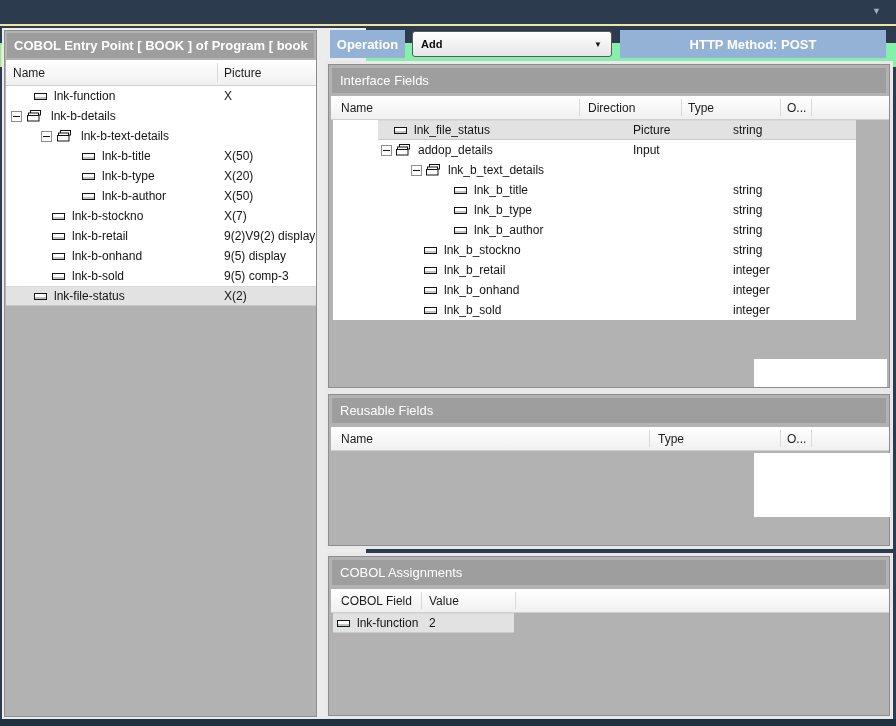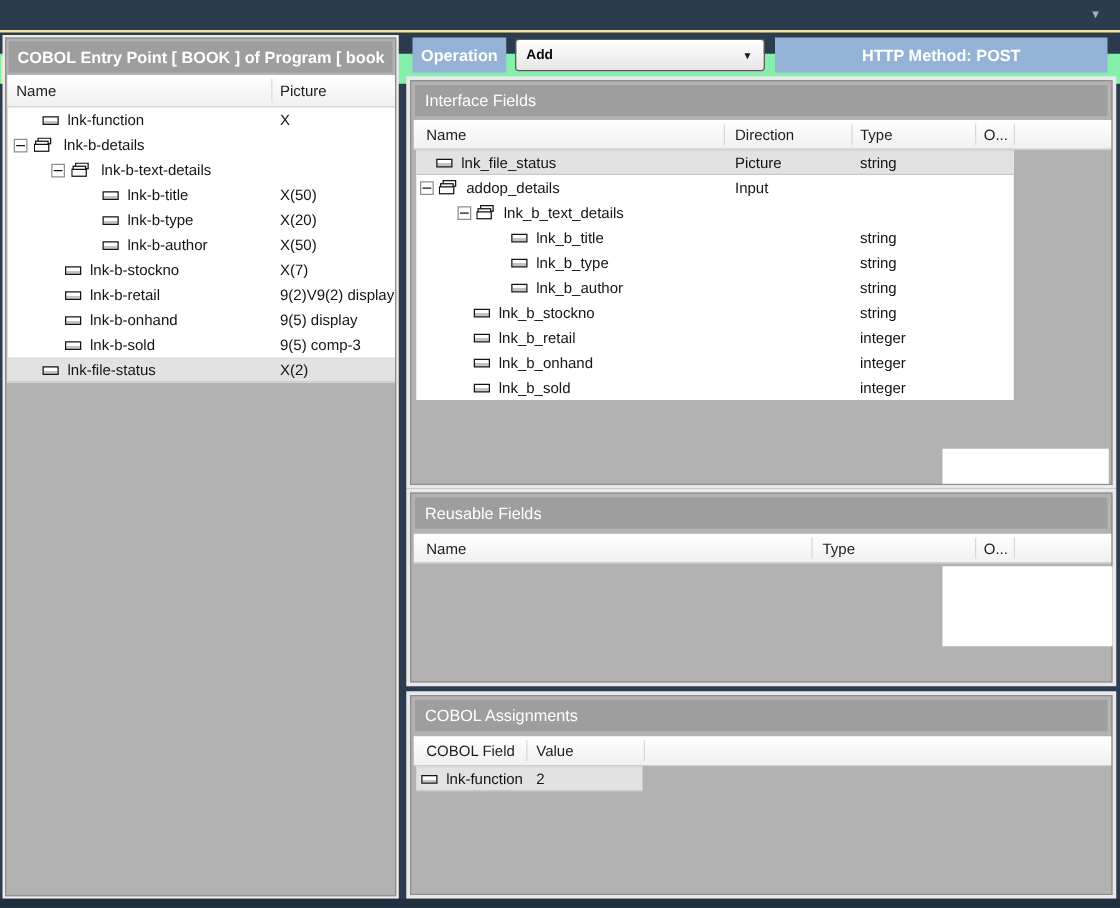--- a/index.html
+++ b/index.html
@@ -18,21 +18,21 @@
     background:#efe5a2;display:flex;align-items:center;gap:7px;
     padding:0 6px 0 8px;box-sizing:border-box;
   }
   .tab-title{font-size:12px;color:#1a1a1a;white-space:nowrap;}
   .tab .pin{display:inline-flex;align-items:center;}
   .tab .close{font-size:11px;font-weight:bold;color:#2b2b2b;line-height:1;}
   .tab-underline{position:absolute;left:0;top:24px;width:896px;height:2px;background:#efe5a2;}
   .doclist{position:absolute;left:872px;top:6px;font-size:9px;color:#a7b0ba;}
 
   
-  .left-frame{position:absolute;left:2px;top:28px;width:317px;height:691px;background:#ececec;}
+  .left-frame{position:absolute;left:2px;top:28px;width:317px;height:691px;background:#ececec;padding-left:47px;}
   .left-inner{position:absolute;left:2px;top:2px;width:313px;height:687px;background:#b2b2b2;border:1px solid #8f8f8f;box-sizing:border-box;}
   .panel-title{
     position:absolute;left:2px;top:2px;width:307px;height:25px;background:#9e9e9e;
     color:#ffffff;font-weight:bold;font-size:13px;line-height:25px;padding-left:7px;
     box-sizing:border-box;white-space:nowrap;overflow:hidden;
   }
   .left-table{position:absolute;left:1px;top:29px;width:310px;height:246px;background:#ffffff;}
 
   
   .thead{position:absolute;background:linear-gradient(#ffffff,#f0f0f0);border-bottom:1px solid #cfcfcf;box-sizing:border-box;}
@@ -183,21 +183,21 @@
   <div class="thead" id="if-head" style="left:2px;top:31px;width:558px;height:24px;">
     <div class="vsep" style="left:248px;"></div>
     <div class="vsep" style="left:350px;"></div>
     <div class="vsep" style="left:449px;"></div>
     <div class="vsep" style="left:480px;"></div>
   <span class="hcell" style="left: 10px;">Name</span>
       <span class="hcell" style="left: 257px;">Direction</span>
       <span class="hcell" style="left: 357px;">Type</span>
       <span class="hcell" style="left: 456px;">O...</span>
     </div>
-  <div class="tbody" id="if-body" style="left:4px;top:55px;width:478px;background:#ffffff;">
+  <div class="tbody" id="if-body" style="left:4px;top:55px;width:478px;background:#ffffff;padding-left:45px;">
       <div class="trow sel">
         <span class="ficon" style="left: 16px;"></span>
         <span class="txt" style="left: 36px;">lnk_file_status</span>
         <span class="txt" style="left: 255px;">Picture</span>
         <span class="txt" style="left: 355px;">string</span>
       </div>
       <div class="trow">
         <span class="expander" style="left: 3px;"></span>
         <span class="gicon" style="left: 18px;"><svg width="15" height="12" viewBox="0 0 15 12">
             <rect x="3.5" y="0.5" width="10" height="4.5" fill="#fff" stroke="#141414"></rect>

